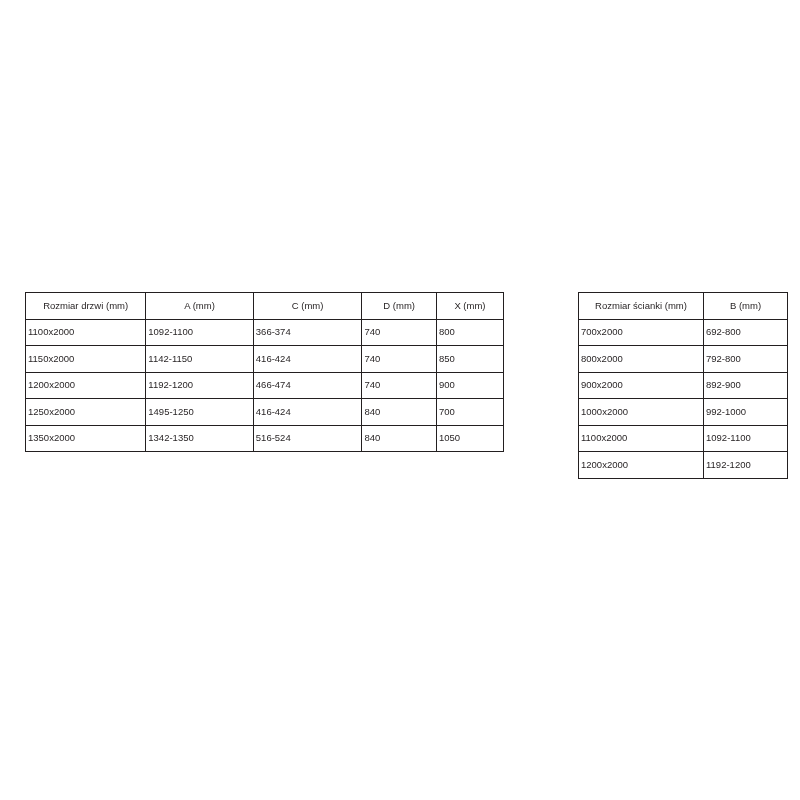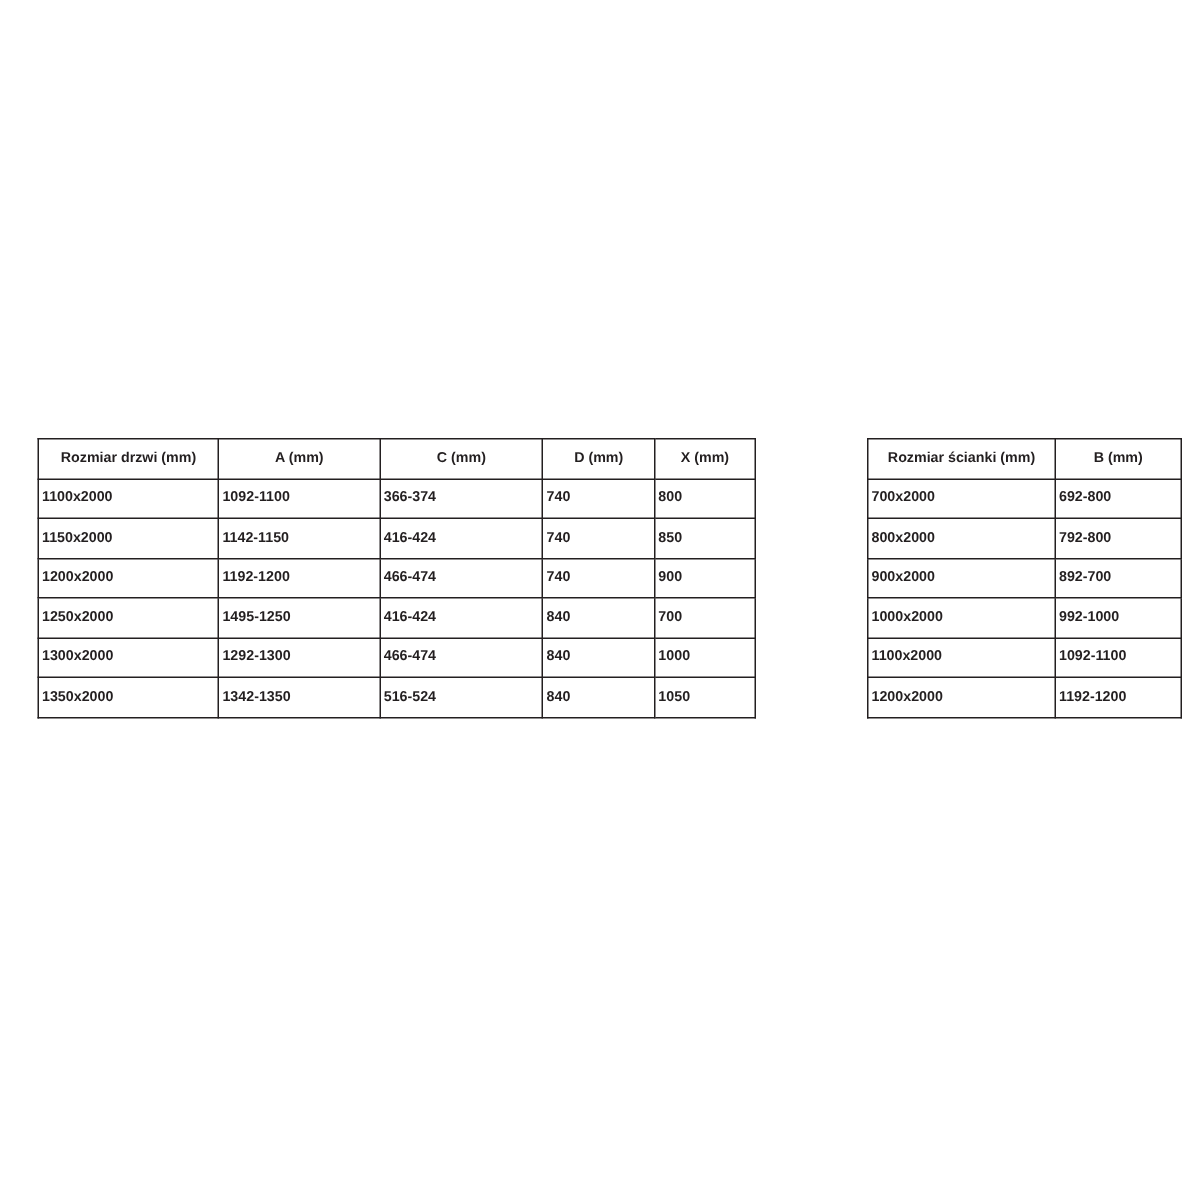--- a/index.html
+++ b/index.html
@@ -39,21 +39,21 @@
     border-collapse: collapse;
     table-layout: fixed;
     width: 100%;
     background: #ffffff;
   }
   table.spec td, table.spec th {
     border: 1px solid #231f20;
     vertical-align: middle;
     color: #231f20;
     font-size: 9.5px;
-    font-weight: bold;
+    font-weight: normal;
     height: 25.5px;
     padding: 0 2px;
     line-height: 1.1;
     white-space: nowrap;
   }
   table.spec th {
     font-size: 9.5px;
   }
   
   #table-doors col.c0 { width: 113px; }
@@ -111,27 +111,20 @@
           <td>900</td>
         </tr>
         <tr>
           <td>1250x2000</td>
           <td>1495-1250</td>
           <td>416-424</td>
           <td>840</td>
           <td>700</td>
         </tr>
         <tr>
-          <td>1300x2000</td>
-          <td>1292-1300</td>
-          <td>466-474</td>
-          <td>840</td>
-          <td>1000</td>
-        </tr>
-        <tr>
           <td>1350x2000</td>
           <td>1342-1350</td>
           <td>516-524</td>
           <td>840</td>
           <td>1050</td>
         </tr>
       </tbody>
     </table>
   </div>
 
@@ -151,21 +144,21 @@
         <tr>
           <td>700x2000</td>
           <td>692-800</td>
         </tr>
         <tr>
           <td>800x2000</td>
           <td>792-800</td>
         </tr>
         <tr>
           <td>900x2000</td>
-          <td>892-700</td>
+          <td>892-900</td>
         </tr>
         <tr>
           <td>1000x2000</td>
           <td>992-1000</td>
         </tr>
         <tr>
           <td>1100x2000</td>
           <td>1092-1100</td>
         </tr>
         <tr>

